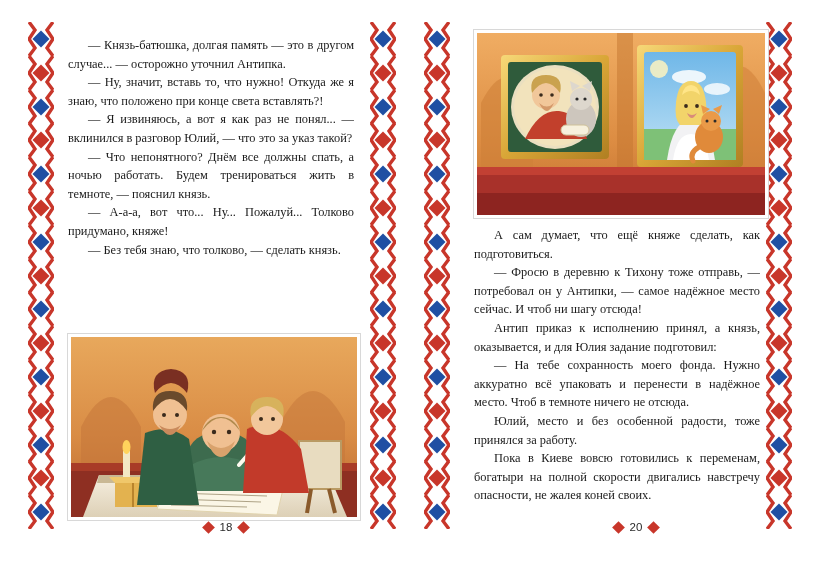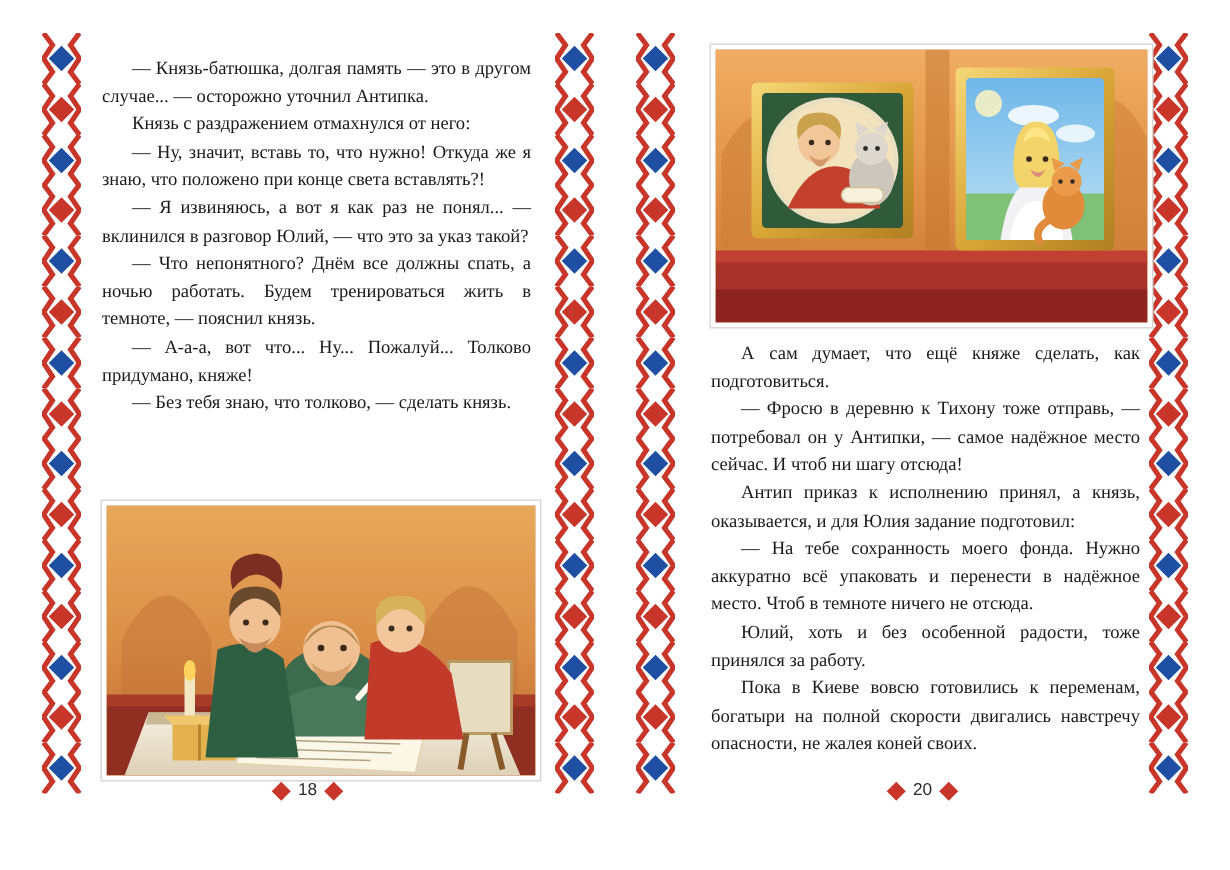--- a/index.html
+++ b/index.html
@@ -104,20 +104,21 @@
 
   
   .footer {
     position: absolute;
     bottom: 24px;
     width: 100%;
     display: flex;
     align-items: center;
     justify-content: center;
     gap: 7px;
+    padding-left: 21px;
   }
   .footer .fd {
     width: 9px;
     height: 9px;
     background: #c8362a;
     transform: rotate(45deg);
   }
   .folio {
     font-size: 11.5px;
     color: #2b2b2b;
@@ -341,21 +342,20 @@
           <svg class="zig" viewBox="0 0 26 34">
             <path d="M1 0 L7 8 L1 17 L7 26 L1 34" stroke="#c8362a" stroke-width="3.4" fill="none"></path>
             <path d="M25 0 L19 8 L25 17 L19 26 L25 34" stroke="#c8362a" stroke-width="3.4" fill="none"></path>
           </svg>
           <span class="dia"></span>
         </div>
       </div>
 
     <div class="col" id="left-col">
         <p class="tight">— Князь-батюшка, долгая память — это в другом случае... — осторожно уточнил Антипка.</p>
-        <p class="tight">Князь с раздражением отмахнулся от него:</p>
         <p class="tight">— Ну, значит, вставь то, что нужно! Откуда же я знаю, что положено при конце света вставлять?!</p>
         <p class="tight">— Я извиняюсь, а вот я как раз не понял... — вклинился в разговор Юлий, — что это за указ такой?</p>
         <p class="tight">— Что непонятного? Днём все должны спать, а ночью работать. Будем тренироваться жить в темноте, — пояснил князь.</p>
         <p class="tight">— А-а-а, вот что... Ну... Пожалуй... Толково придумано, княже!</p>
         <p class="tight">— Без тебя знаю, что толково, — сделать князь.</p>
       </div>
 
     <div class="illus" id="illus-left">
       <svg viewBox="0 0 286 180" width="286" height="180">
         <defs>
@@ -720,21 +720,21 @@
         <circle cx="238" cy="88" r="1.5" fill="#2b2b2b"></circle>
         <path d="M222 114 q-10 6 -6 14" stroke="#e08a3a" stroke-width="5" fill="none" stroke-linecap="round"></path>
       </svg>
     </div>
 
     <div class="col" id="right-col" style="top:226px;">
         <p class="tight">А сам думает, что ещё княже сделать, как подготовиться.</p>
         <p class="tight">— Фросю в деревню к Тихону тоже отправь, — потребовал он у Антипки, — самое надёжное место сейчас. И чтоб ни шагу отсюда!</p>
         <p class="tight">Антип приказ к исполнению принял, а князь, оказывается, и для Юлия задание подготовил:</p>
         <p class="tight">— На тебе сохранность моего фонда. Нужно аккуратно всё упаковать и перенести в надёжное место. Чтоб в темноте ничего не отсюда.</p>
-        <p class="tight">Юлий, хоть и без особенной радости, тоже принялся за работу.</p>
+        <p class="tight">Юлий, место и без особенной радости, тоже принялся за работу.</p>
         <p class="tight">Пока в Киеве вовсю готовились к переменам, богатыри на полной скорости двигались навстречу опасности, не жалея коней своих.</p>
       </div>
 
     <div class="footer">
       <span class="fd"></span>
       <span class="folio">20</span>
       <span class="fd"></span>
     </div>
   </div>
 </div>

